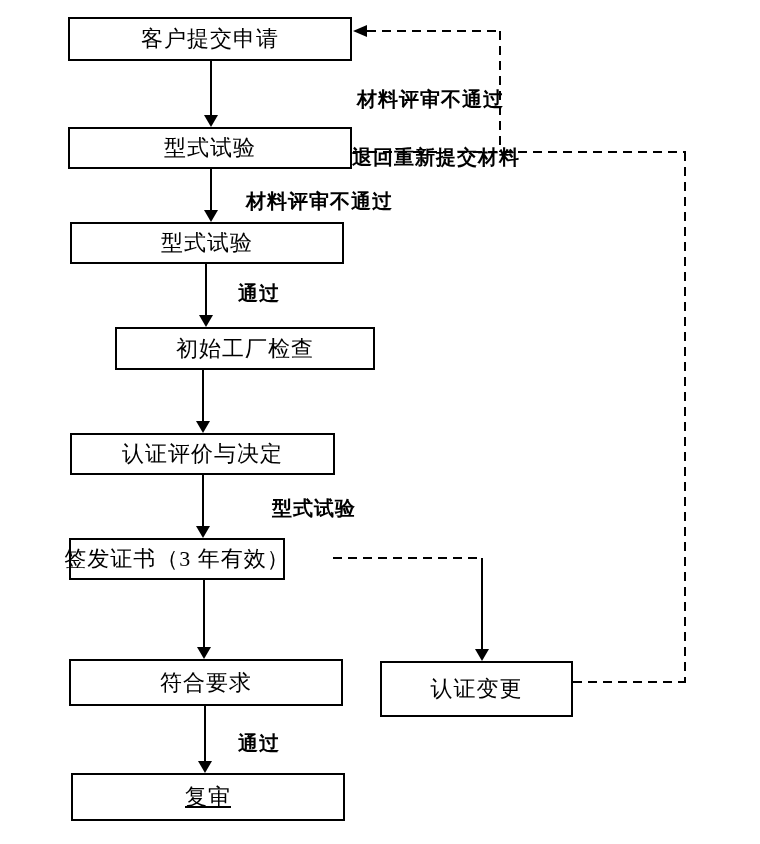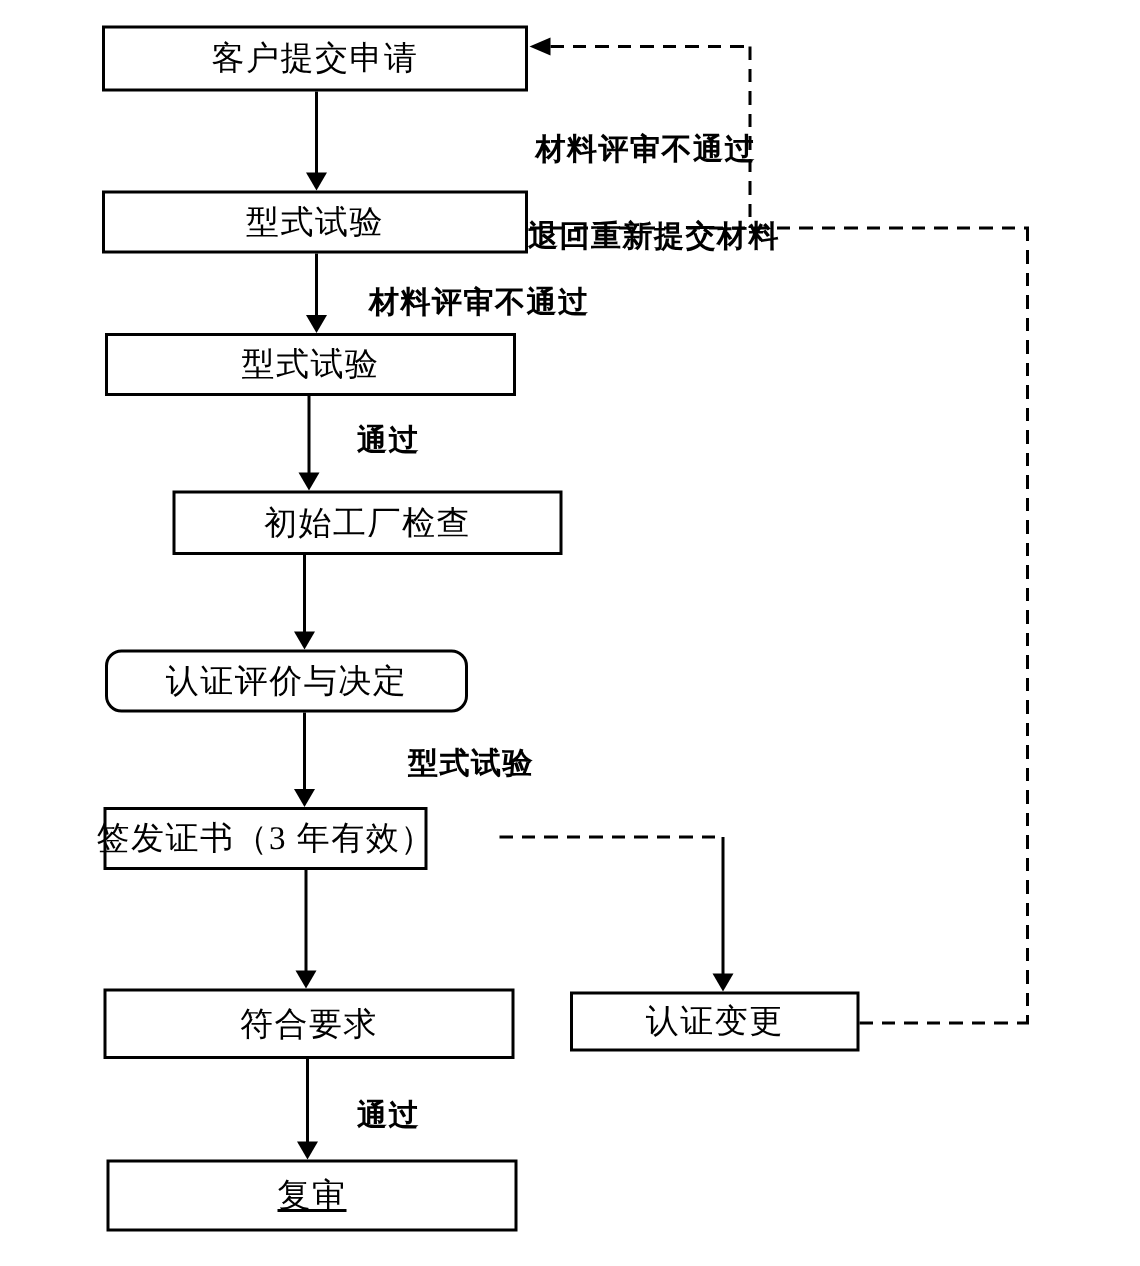--- a/index.html
+++ b/index.html
@@ -69,29 +69,29 @@
 <div id="stage">
 
   <div class="fbox" style="left:68px;top:17px;width:284px;height:44px;">客户提交申请</div>
 
   <div class="fbox" style="left:68px;top:127px;width:284px;height:42px;">型式试验</div>
 
   <div class="fbox" style="left:70px;top:222px;width:274px;height:42px;">型式试验</div>
 
   <div class="fbox" style="left:75px;top:327px;width:260px;height:43px;margin-left:40px;">初始工厂检查</div>
 
-  <div class="fbox" style="left:70px;top:433px;width:242px;height:42px;border-radius:11px;">认证评价与决定</div>
+  <div class="fbox" style="left:70px;top:433px;width:265px;height:42px;">认证评价与决定</div>
 
   <div class="fbox" style="left:69px;top:538px;width:216px;height:42px;">签发证书（3 年有效）</div>
 
   <div class="fbox" style="left:69px;top:659px;width:274px;height:47px;">符合要求</div>
 
   <div class="fbox" style="left:71px;top:773px;width:274px;height:48px;text-decoration:underline;">复审</div>
 
-  <div class="fbox" style="left:380px;top:661px;width:193px;height:40px;">认证变更</div>
+  <div class="fbox" style="left:380px;top:661px;width:193px;height:56px;">认证变更</div>
 
   <div class="arrow-down" style="left:204px;top:61px;height:66px;">
     <div class="shaft"></div>
     <div class="head"></div>
   </div>
 
   <div class="arrow-down" style="left:204px;top:169px;height:53px;">
     <div class="shaft"></div>
     <div class="head"></div>
   </div>

